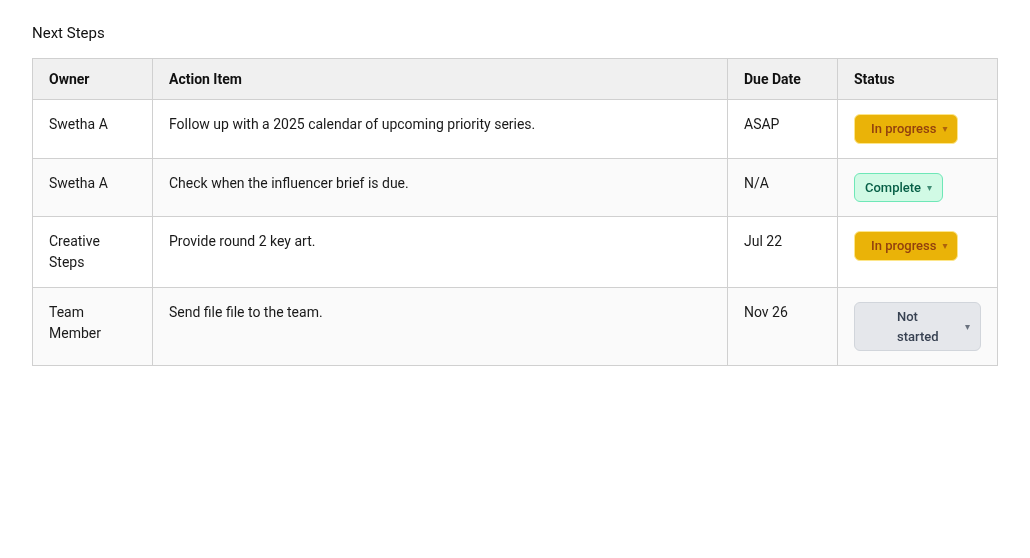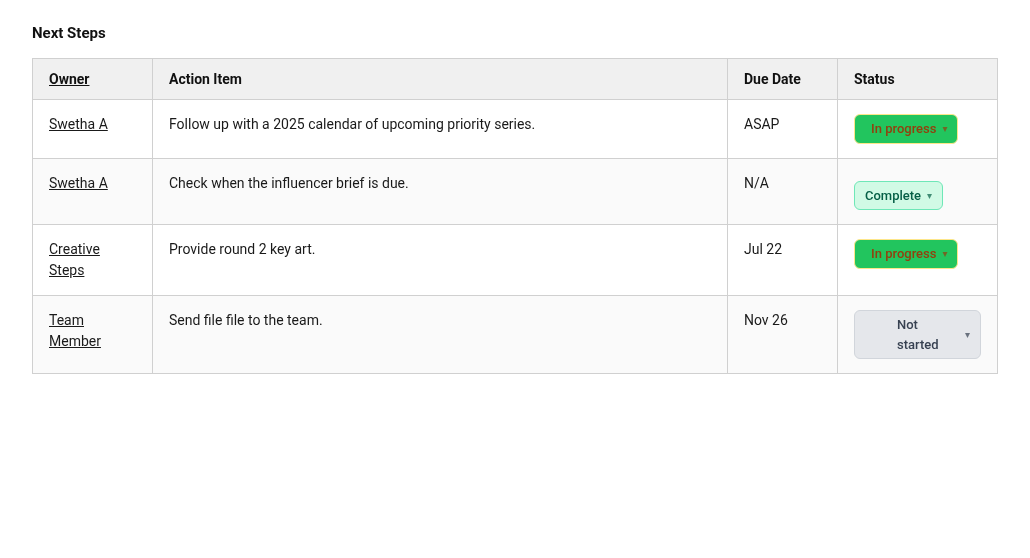--- a/index.html
+++ b/index.html
@@ -12,21 +12,21 @@
       font-family: -apple-system, BlinkMacSystemFont, 'Segoe UI', Roboto, sans-serif;
       font-size: 14px;
       background: #ffffff;
       color: #1a1a1a;
       padding: 24px 32px;
       width: 1030px;
       min-height: 558px;
     }
 
     .section-title {
-      font-weight: 700;
+      font-weight: 400;
       font-size: 15px;
       margin-bottom: 16px;
       color: #111;
     }
 
     table {
       width: 100%;
       border-collapse: collapse;
       border: 1px solid #d0d0d0;
     }
@@ -48,21 +48,20 @@
       padding: 14px 16px;
       border: 1px solid #d0d0d0;
       vertical-align: top;
       color: #1a1a1a;
       font-size: 14px;
       line-height: 1.5;
     }
 
     .col-owner {
       width: 120px;
-      text-decoration: underline;
     }
 
     .col-action {
       width: auto;
     }
 
     .col-duedate {
       width: 110px;
     }
 
@@ -82,31 +81,30 @@
       user-select: none;
     }
 
     .status-badge .dropdown-arrow {
       font-size: 10px;
       margin-left: 2px;
       opacity: 0.7;
     }
 
     .status-in-progress {
-      background-color: #22c55e;
+      background-color: #eab308;
       color: #92400e;
       border: 1px solid #fde68a;
       padding-left: 16px;
     }
 
     .status-complete {
       background-color: #d1fae5;
       color: #065f46;
       border: 1px solid #6ee7b7;
-      margin-top: 8px;
     }
 
     .status-not-started {
       background-color: #e5e7eb;
       color: #374151;
       border: 1px solid #d1d5db;
       padding-left: 42px;
     }
 
     tbody tr:nth-child(odd) {

